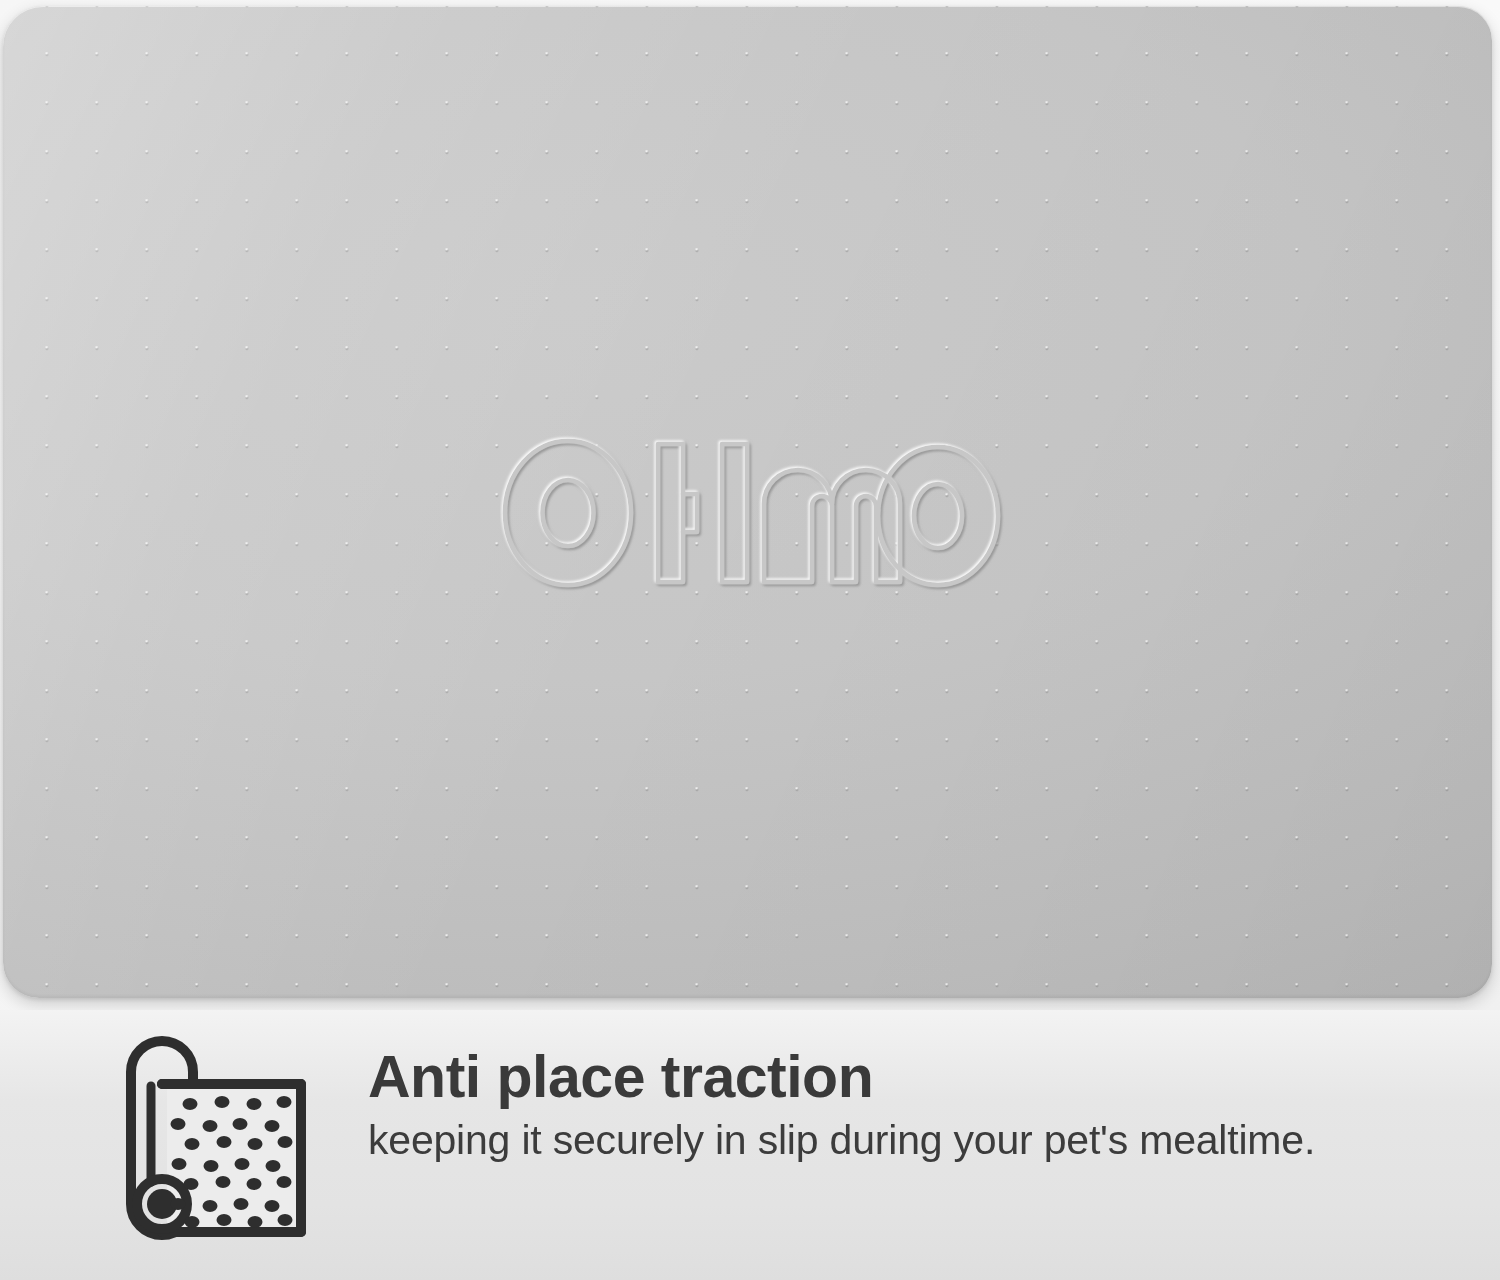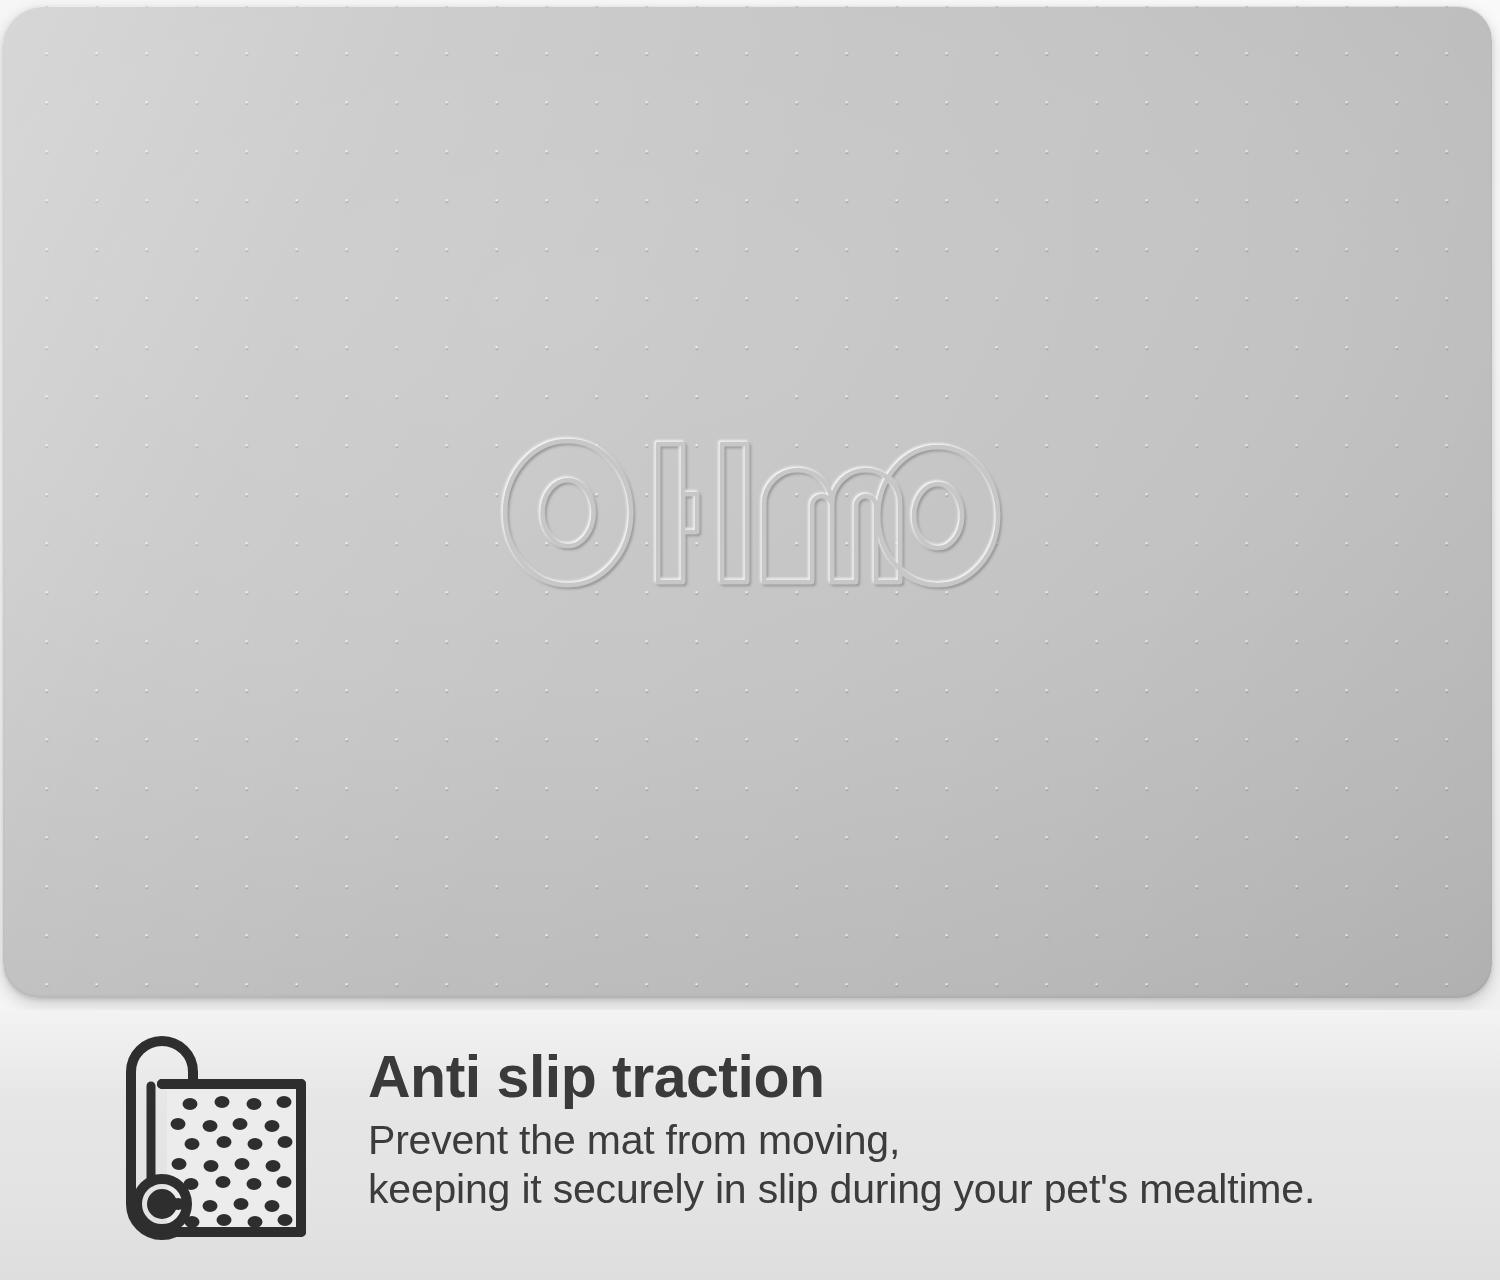--- a/index.html
+++ b/index.html
@@ -238,18 +238,17 @@
 
         <ellipse cx="74" cy="188" rx="7.5" ry="6"></ellipse>
         <ellipse cx="106" cy="186" rx="7.5" ry="6"></ellipse>
         <ellipse cx="137" cy="188" rx="7.5" ry="6"></ellipse>
         <ellipse cx="167" cy="186" rx="7.5" ry="6"></ellipse>
       </g>
     </svg>
   </div>
 
   <div class="feature-text">
-    <h2 class="feature-title">Anti slip traction</h2>
-    <p class="feature-desc">Prevent the mat from moving,</p>
+    <h2 class="feature-title">Anti place traction</h2>
     <p class="feature-desc">keeping it securely in slip during your pet's mealtime.</p>
   </div>
 
 </div>
 
 </body></html>

